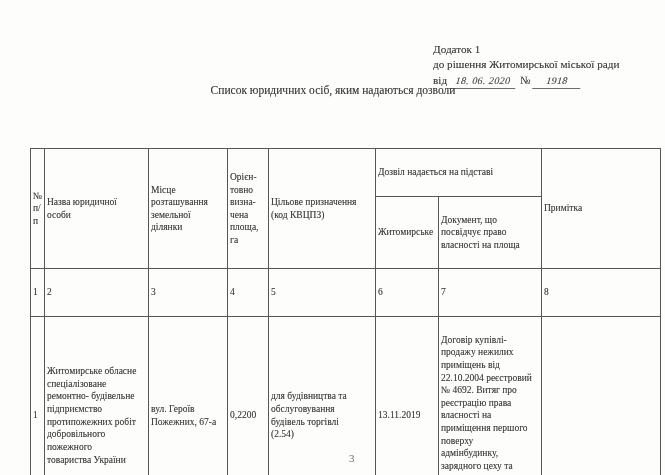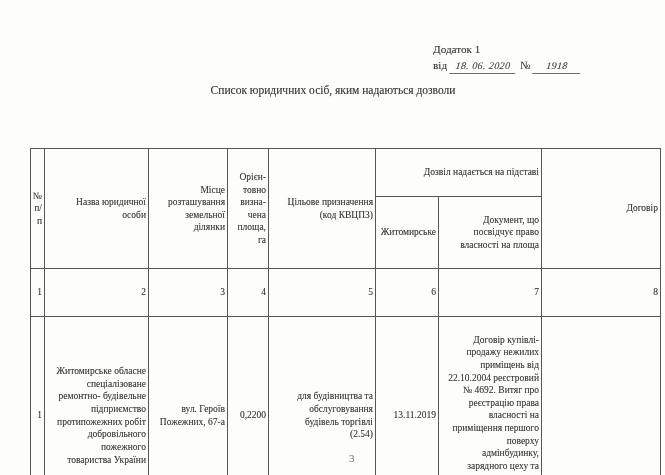--- a/index.html
+++ b/index.html
@@ -59,21 +59,21 @@
     position: absolute;
     left: 30px;
     top: 148px;
     width: 630px;
     border-collapse: collapse;
     table-layout: fixed;
     font-size: 9.5px;
   }
   table.permits td {
     border: 1px solid #565656;
-    text-align: right;
+    text-align: left;
     vertical-align: middle;
     padding: 17px 2px;
     line-height: 1.32;
     overflow: hidden;
   }
   .pre { white-space: pre-line; }
   tr.group-row  { height: 25px; }
   tr.sub-row    { height: 70px; }
   tr.num-row    { height: 19px; }
   tr.data-row   { height: 167px; }
@@ -88,20 +88,21 @@
     color: #8a8a8a;
   }
 </style>
 </head>
 <body>
 
 <div class="sheet">
 
   <div class="appendix">
     <div>Додаток 1</div>
+    <div>до рішення Житомирської міської ради</div>
     <div class="appendix-row"><span>від</span> <span class="hand date">18. 06. 2020</span><span class="no-sign">№</span><span class="hand num">1918</span></div>
   </div>
 
   <div class="doc-title">
     <div>Список юридичних осіб, яким надаються дозволи</div>
   </div>
 
   <table class="permits">
     <colgroup>
       <col style="width:14px">
@@ -126,21 +127,21 @@
 ділянки</td>
         <td rowspan="2" class="pre">Орієн-
 товно
 визна-
 чена
 площа,
 га</td>
         <td rowspan="2" class="pre">Цільове призначення
 (код КВЦПЗ)</td>
         <td colspan="2">Дозвіл надається на підставі</td>
-        <td rowspan="2">Договір</td>
+        <td rowspan="2">Примітка</td>
       </tr>
       <tr class="sub-row">
         <td>Житомирське</td>
         <td class="pre">Документ, що
 посвідчує право
 власності на площа</td>
       </tr>
       <tr class="num-row">
         <td>1</td>
         <td>2</td>

